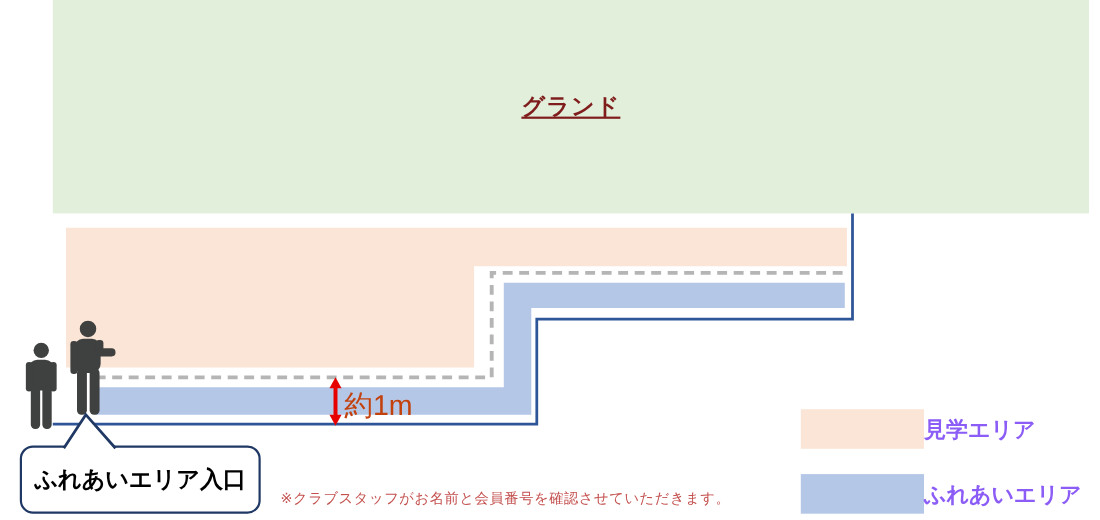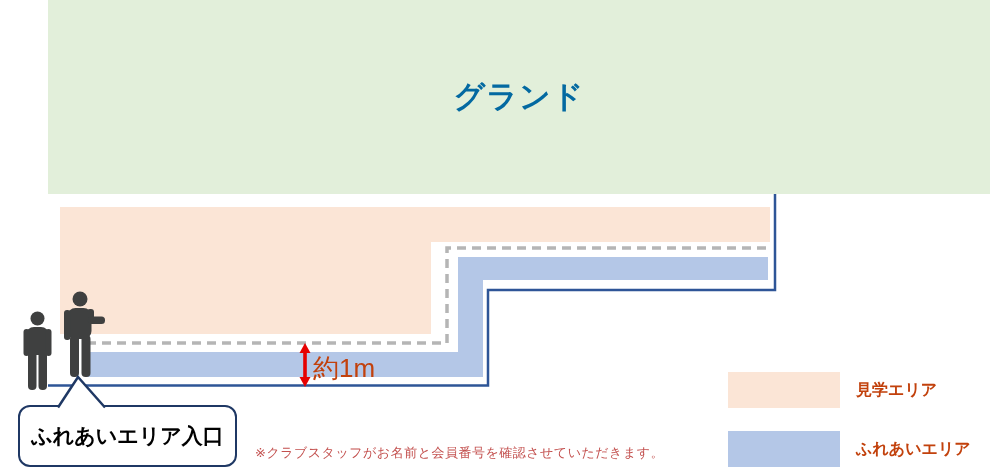--- a/index.html
+++ b/index.html
@@ -15,24 +15,25 @@
     position: absolute;
     left: 48px; top: 0;
     width: 942px; height: 194px;
     background: #e2efda;
     display: flex;
     align-items: center;
     justify-content: center;
     z-index: 1;
   }
   .ground-label {
-    font-size: 31px;
+    font-size: 21px;
     font-weight: bold;
-    color: #0369a1;
+    color: #7f1d1d;
     letter-spacing: 1px;
+    text-decoration: underline;
   }
   svg.map {
     position: absolute;
     left: 0; top: 0;
     z-index: 2;
   }
   .distance-label {
     position: absolute;
     left: 313px; top: 351px;
     font-size: 26px;
@@ -86,24 +87,24 @@
   .legend-row.first { top: 372px; }
   .legend-row.second { top: 431px; }
   .swatch {
     width: 112px; height: 36px;
     display: inline-block;
     flex: 0 0 auto;
   }
   .swatch-peach { background: #fbe5d6; }
   .swatch-blue  { background: #b4c7e7; }
   .legend-label {
-    margin-left: 16px;
-    font-size: 16px;
+    margin-left: 0;
+    font-size: 20px;
     font-weight: bold;
-    color: #c2410c;
+    color: #8b5cf6;
     white-space: nowrap;
   }
 </style>
 </head>
 <body>
 
 <div class="canvas">
 
   <div class="ground">
     <span class="ground-label">グランド</span>

